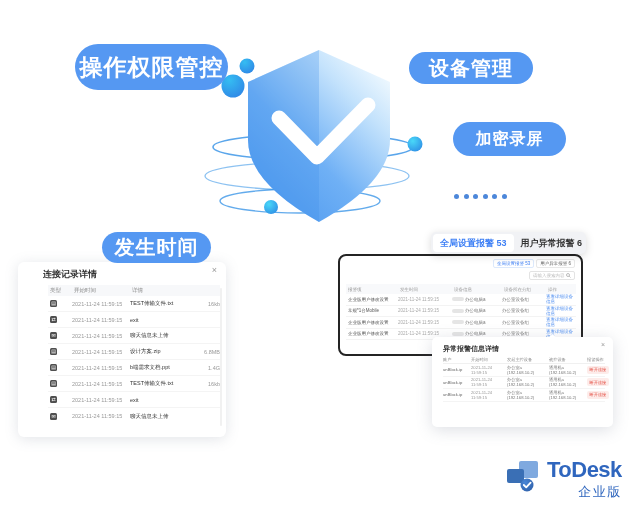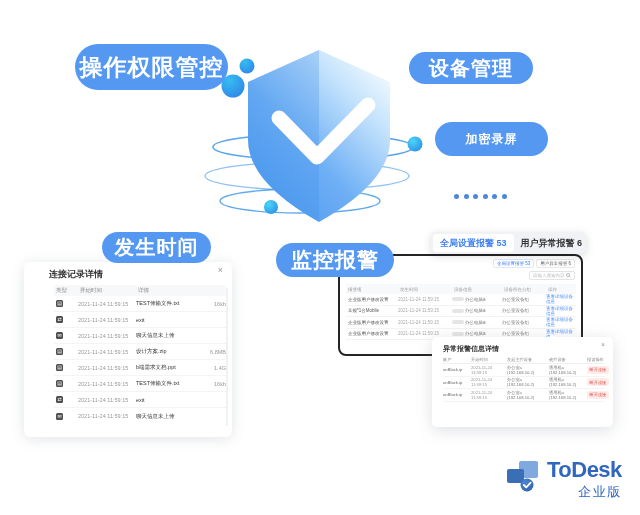--- a/index.html
+++ b/index.html
@@ -10,34 +10,34 @@
   }
   
   .bubble {
     position:absolute; background:#5598F2; color:#fff; font-weight:bold;
     border-radius:60px; display:flex; align-items:center; justify-content:center;
     letter-spacing:1px; z-index:7; white-space:nowrap;
   }
   .b-perm    { left:75px;  top:44px;  width:153px; height:46px; font-size:23px; }
   .b-device  { left:409px; top:52px;  width:124px; height:32px; font-size:20px; }
   .b-water   { left:52px;  top:139px; width:100px; height:36px; font-size:24px; }
-  .b-record  { left:435px; top:122px; width:113px; height:34px; font-size:12px; }
+  .b-record  { left:453px; top:122px; width:113px; height:34px; font-size:16px; }
   .b-log     { left:102px; top:232px; width:109px; height:31px; font-size:20px; }
   .b-monitor { left:276px; top:243px; width:118px; height:34px; font-size:21px; }
 
   
   .hero { position:absolute; left:198px; top:28px; width:242px; height:202px; z-index:1; }
 
   
   .dots-row { position:absolute; left:454px; top:194px; display:flex; gap:4.5px; z-index:2; }
   .dots-row span { width:5px; height:5px; border-radius:50%; background:#4c87da; }
 
   
   .log-panel {
-    position:absolute; left:24px; top:262px; width:208px; height:175px;
+    position:absolute; left:18px; top:262px; width:208px; height:175px;
     background:#fff; border-radius:6px; box-shadow:0 2px 14px rgba(110,120,140,.20); z-index:5;
   }
   .lp-title { position:absolute; left:25px; top:6px; font-size:9px; font-weight:bold; color:#333; }
   .lp-close { position:absolute; right:9px; top:3px; font-size:9px; color:#999; cursor:default; }
   .lp-scroll { position:absolute; right:4px; top:26px; width:2px; height:138px; background:#F1F1F1; border-radius:2px; }
   .lp-table { position:absolute; left:30px; top:23px; width:172px; }
   .lp-row, .lp-head {
     display:grid; grid-template-columns:24px 58px 66px 24px; align-items:center;
   }
   .lp-head { height:11px; background:#F7F8FA; font-size:5.5px; color:#888; }
@@ -163,21 +163,20 @@
       <span></span>
       <span></span>
       <span></span>
       <span></span>
   </div>
 
   <div class="bubble b-perm">操作权限管控</div>
   <div class="bubble b-device">设备管理</div>
   <div class="bubble b-record">加密录屏</div>
   <div class="bubble b-log">发生时间</div>
-  <div class="bubble b-monitor">监控报警</div>
 
   <div class="log-panel">
     <div class="lp-title">连接记录详情</div>
     <div class="lp-close">×</div>
     <div class="lp-scroll"></div>
     <div class="lp-table">
       <div class="lp-head">
         <div>类型</div>
         <div>开始时间</div>
         <div>详情</div>

